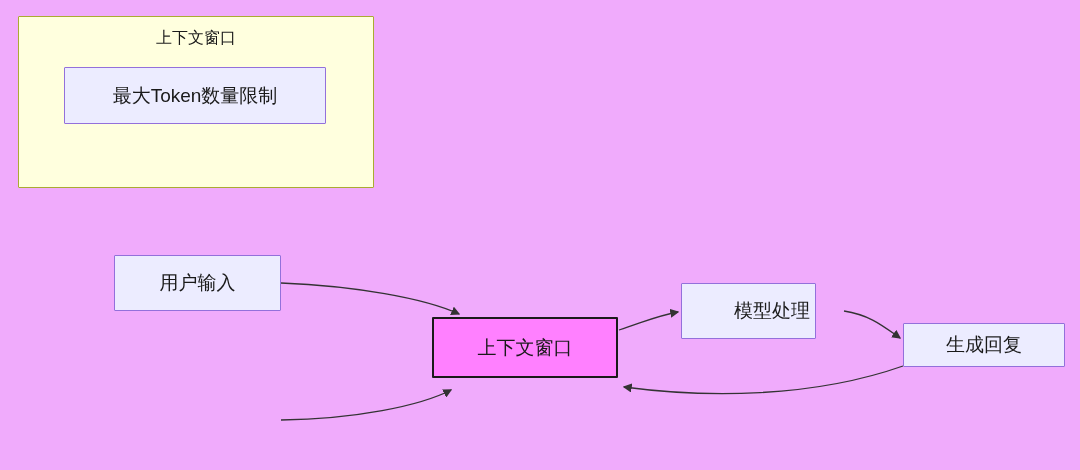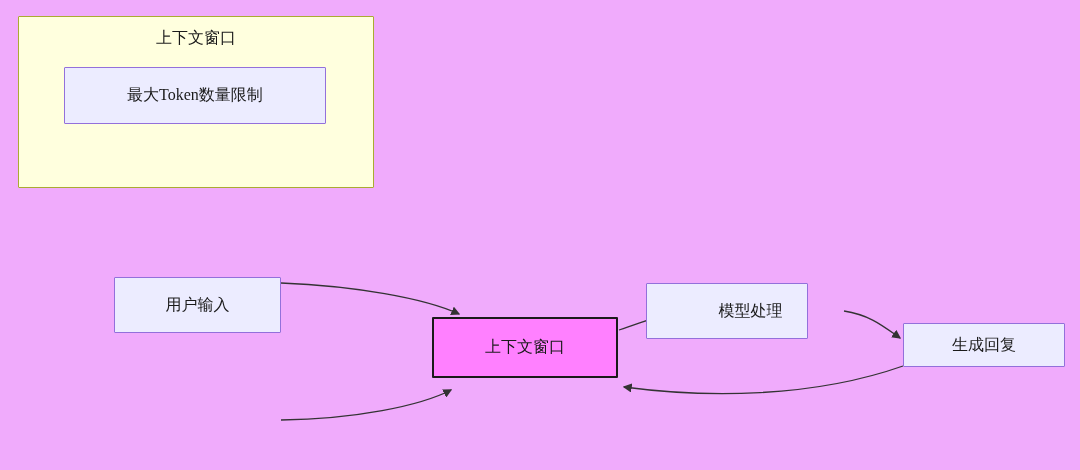--- a/index.html
+++ b/index.html
@@ -26,26 +26,25 @@
   .edge {
     fill: none;
     stroke: #333333;
     stroke-width: 1.3px;
   }
   .node {
     position: absolute;
     display: flex;
     align-items: center;
     justify-content: center;
-    font-size: 16px;
+    font-size: 19px;
     color: #1a1a1a;
     box-sizing: border-box;
     text-align: right;
     white-space: nowrap;
-    font-family: Liberation Serif, serif;
   }
   .lavender {
     background: #ececff;
     border: 1px solid #9370db;
     border-radius: 1px;
   }
   .pink {
     background: #ff80ff;
     border: 2.5px solid #1a1a1a;
     border-radius: 1px;
@@ -84,22 +83,22 @@
     <path class="edge" d="M 844 311 C 870 315 883 326 900 338" marker-end="url(#arrowhead)"></path>
     <path class="edge" d="M 903 366 C 812 398 706 398 624 387" marker-end="url(#arrowhead)"></path>
   </svg>
 
   <div class="subgraph" style="left:18px; top:16px; width:356px; height:172px;">
     <div class="subgraph-title">上下文窗口</div>
   </div>
 
   <div class="node lavender" style="left:64px; top:67px; width:262px; height:57px;">最大Token数量限制</div>
 
-  <div class="node lavender" style="left:114px; top:255px; width:167px; height:56px;margin-top:22px;">用户输入</div>
+  <div class="node lavender" style="left:114px; top:255px; width:167px; height:56px;">用户输入</div>
 
 
   <div class="node pink" style="left:432px; top:317px; width:186px; height:61px;">上下文窗口</div>
 
-  <div class="node lavender" style="left:646px; top:283px; width:162px; height:56px;padding-left:47px;">模型处理</div>
+  <div class="node lavender" style="left:681px; top:283px; width:135px; height:56px;padding-left:47px;">模型处理</div>
 
   <div class="node lavender" style="left:903px; top:323px; width:162px; height:44px;">生成回复</div>
 
 </div>
 
 </body></html>

